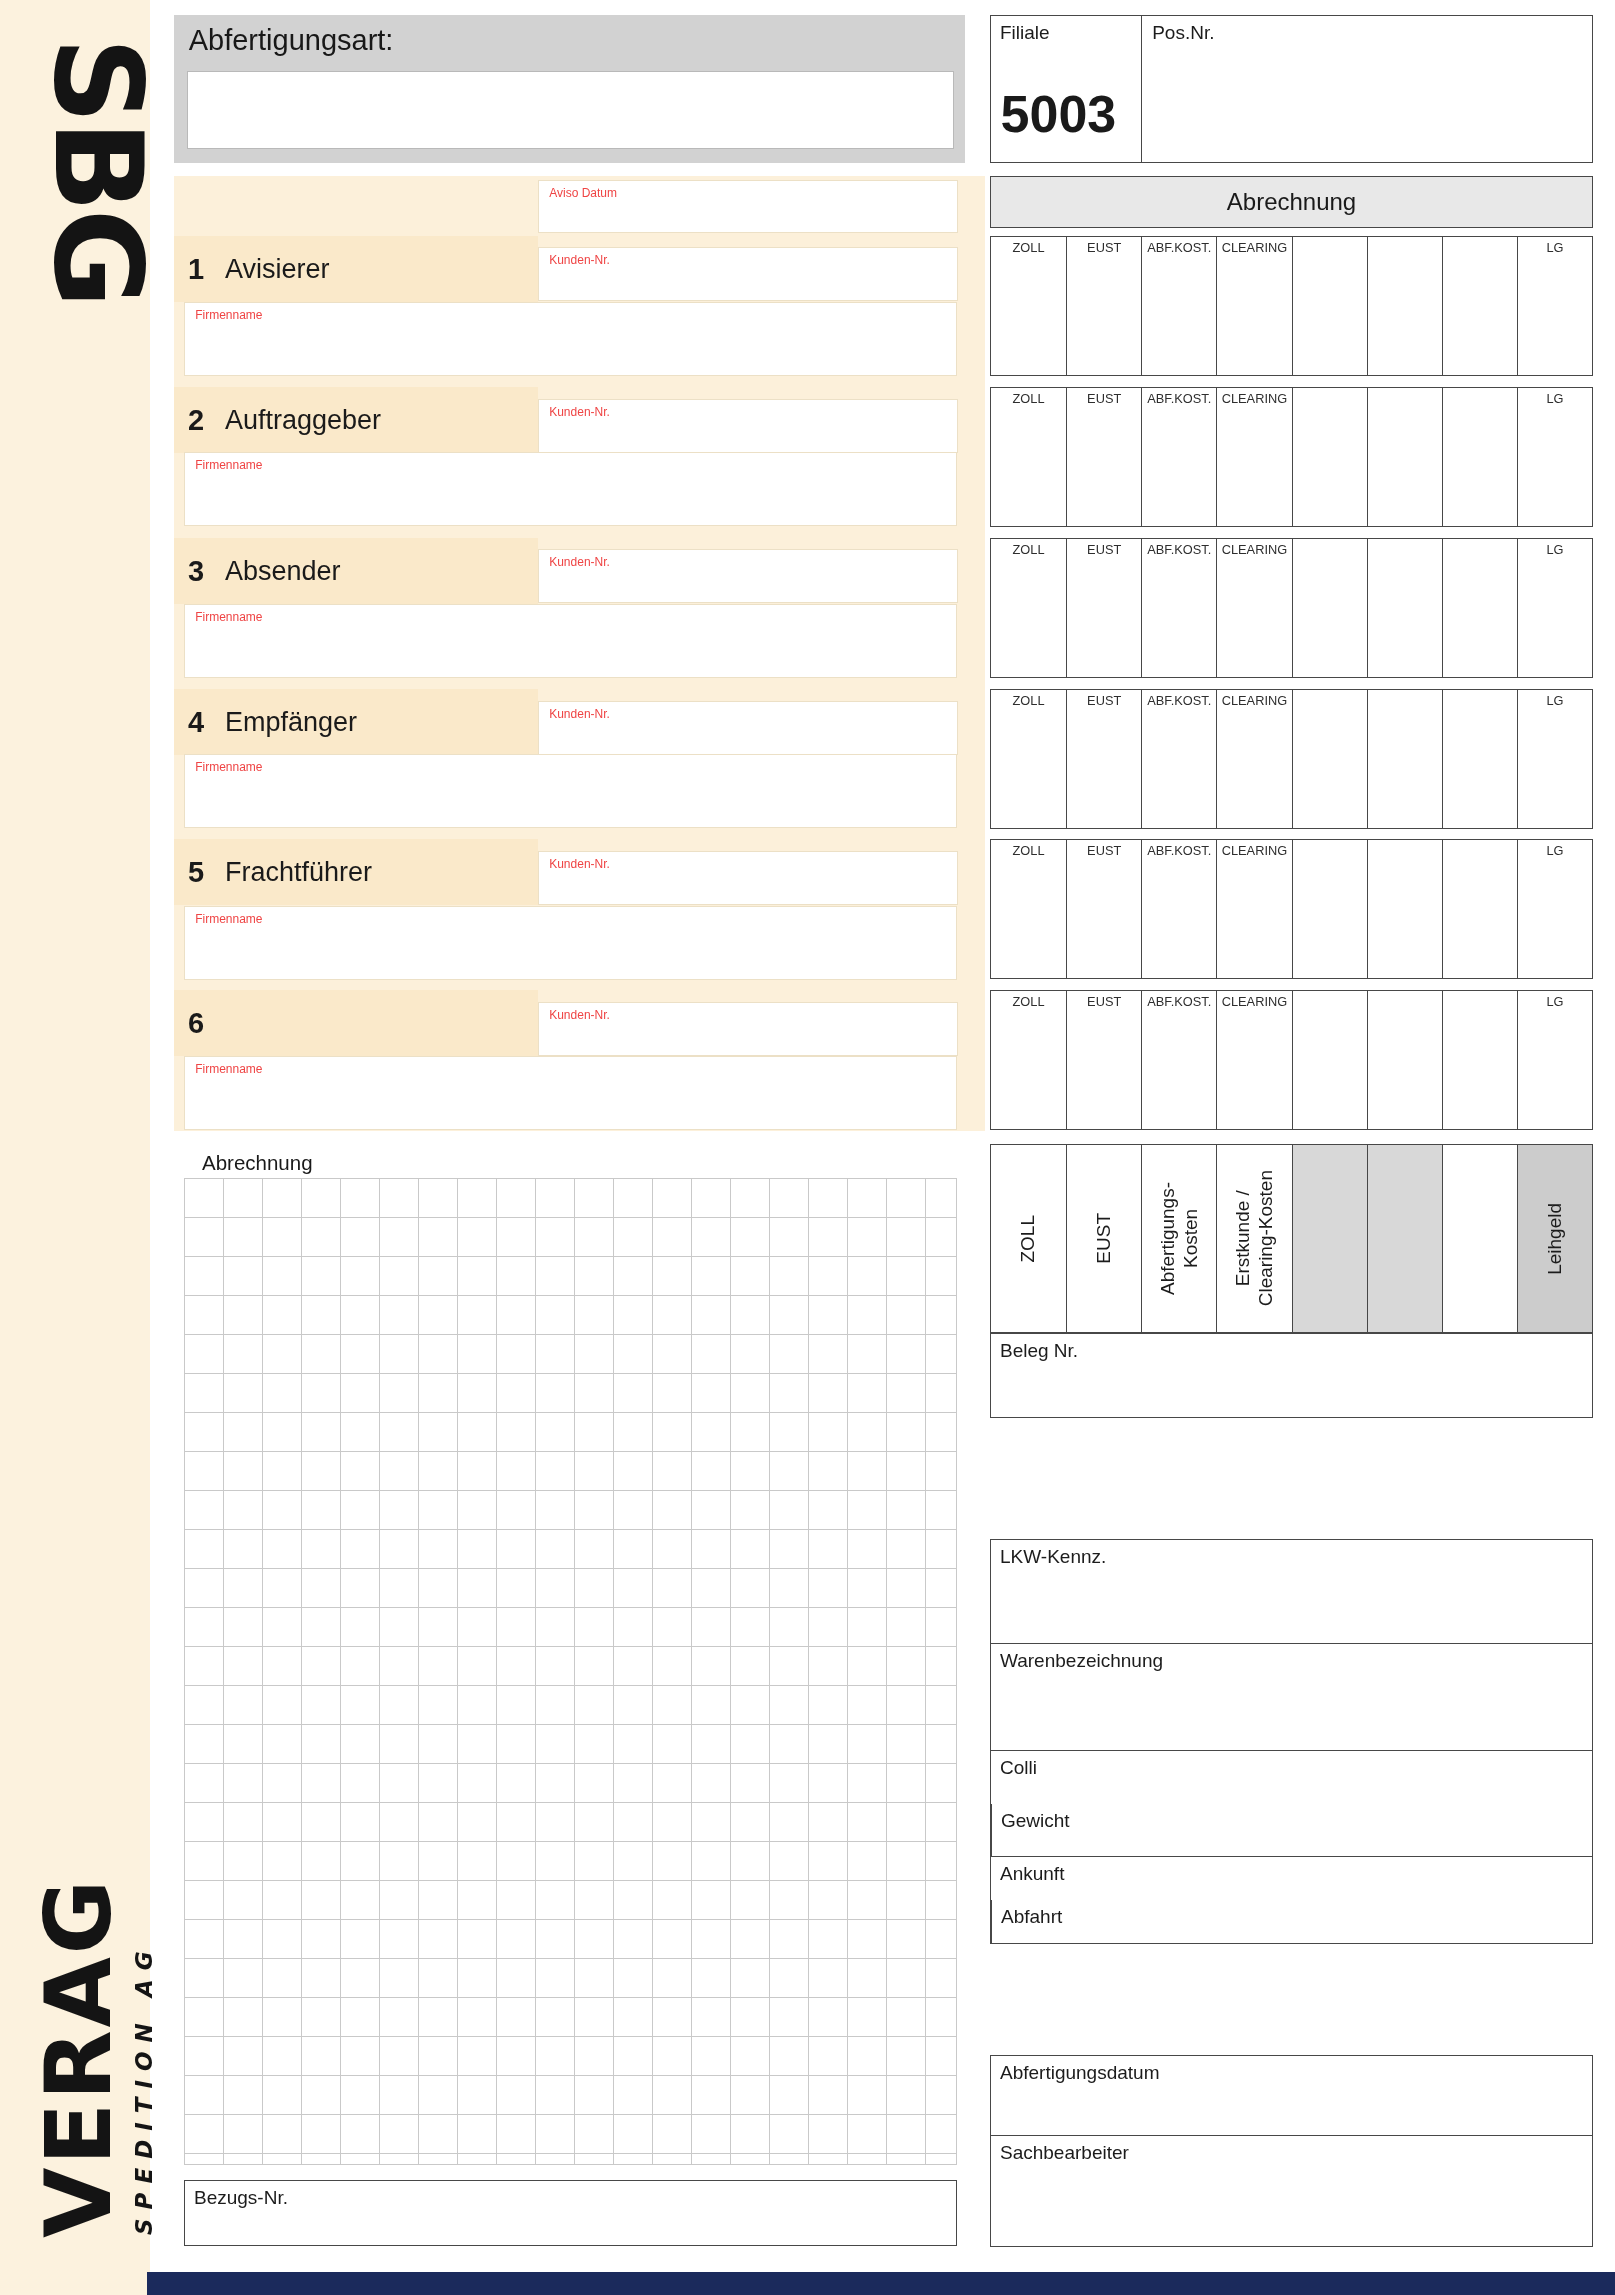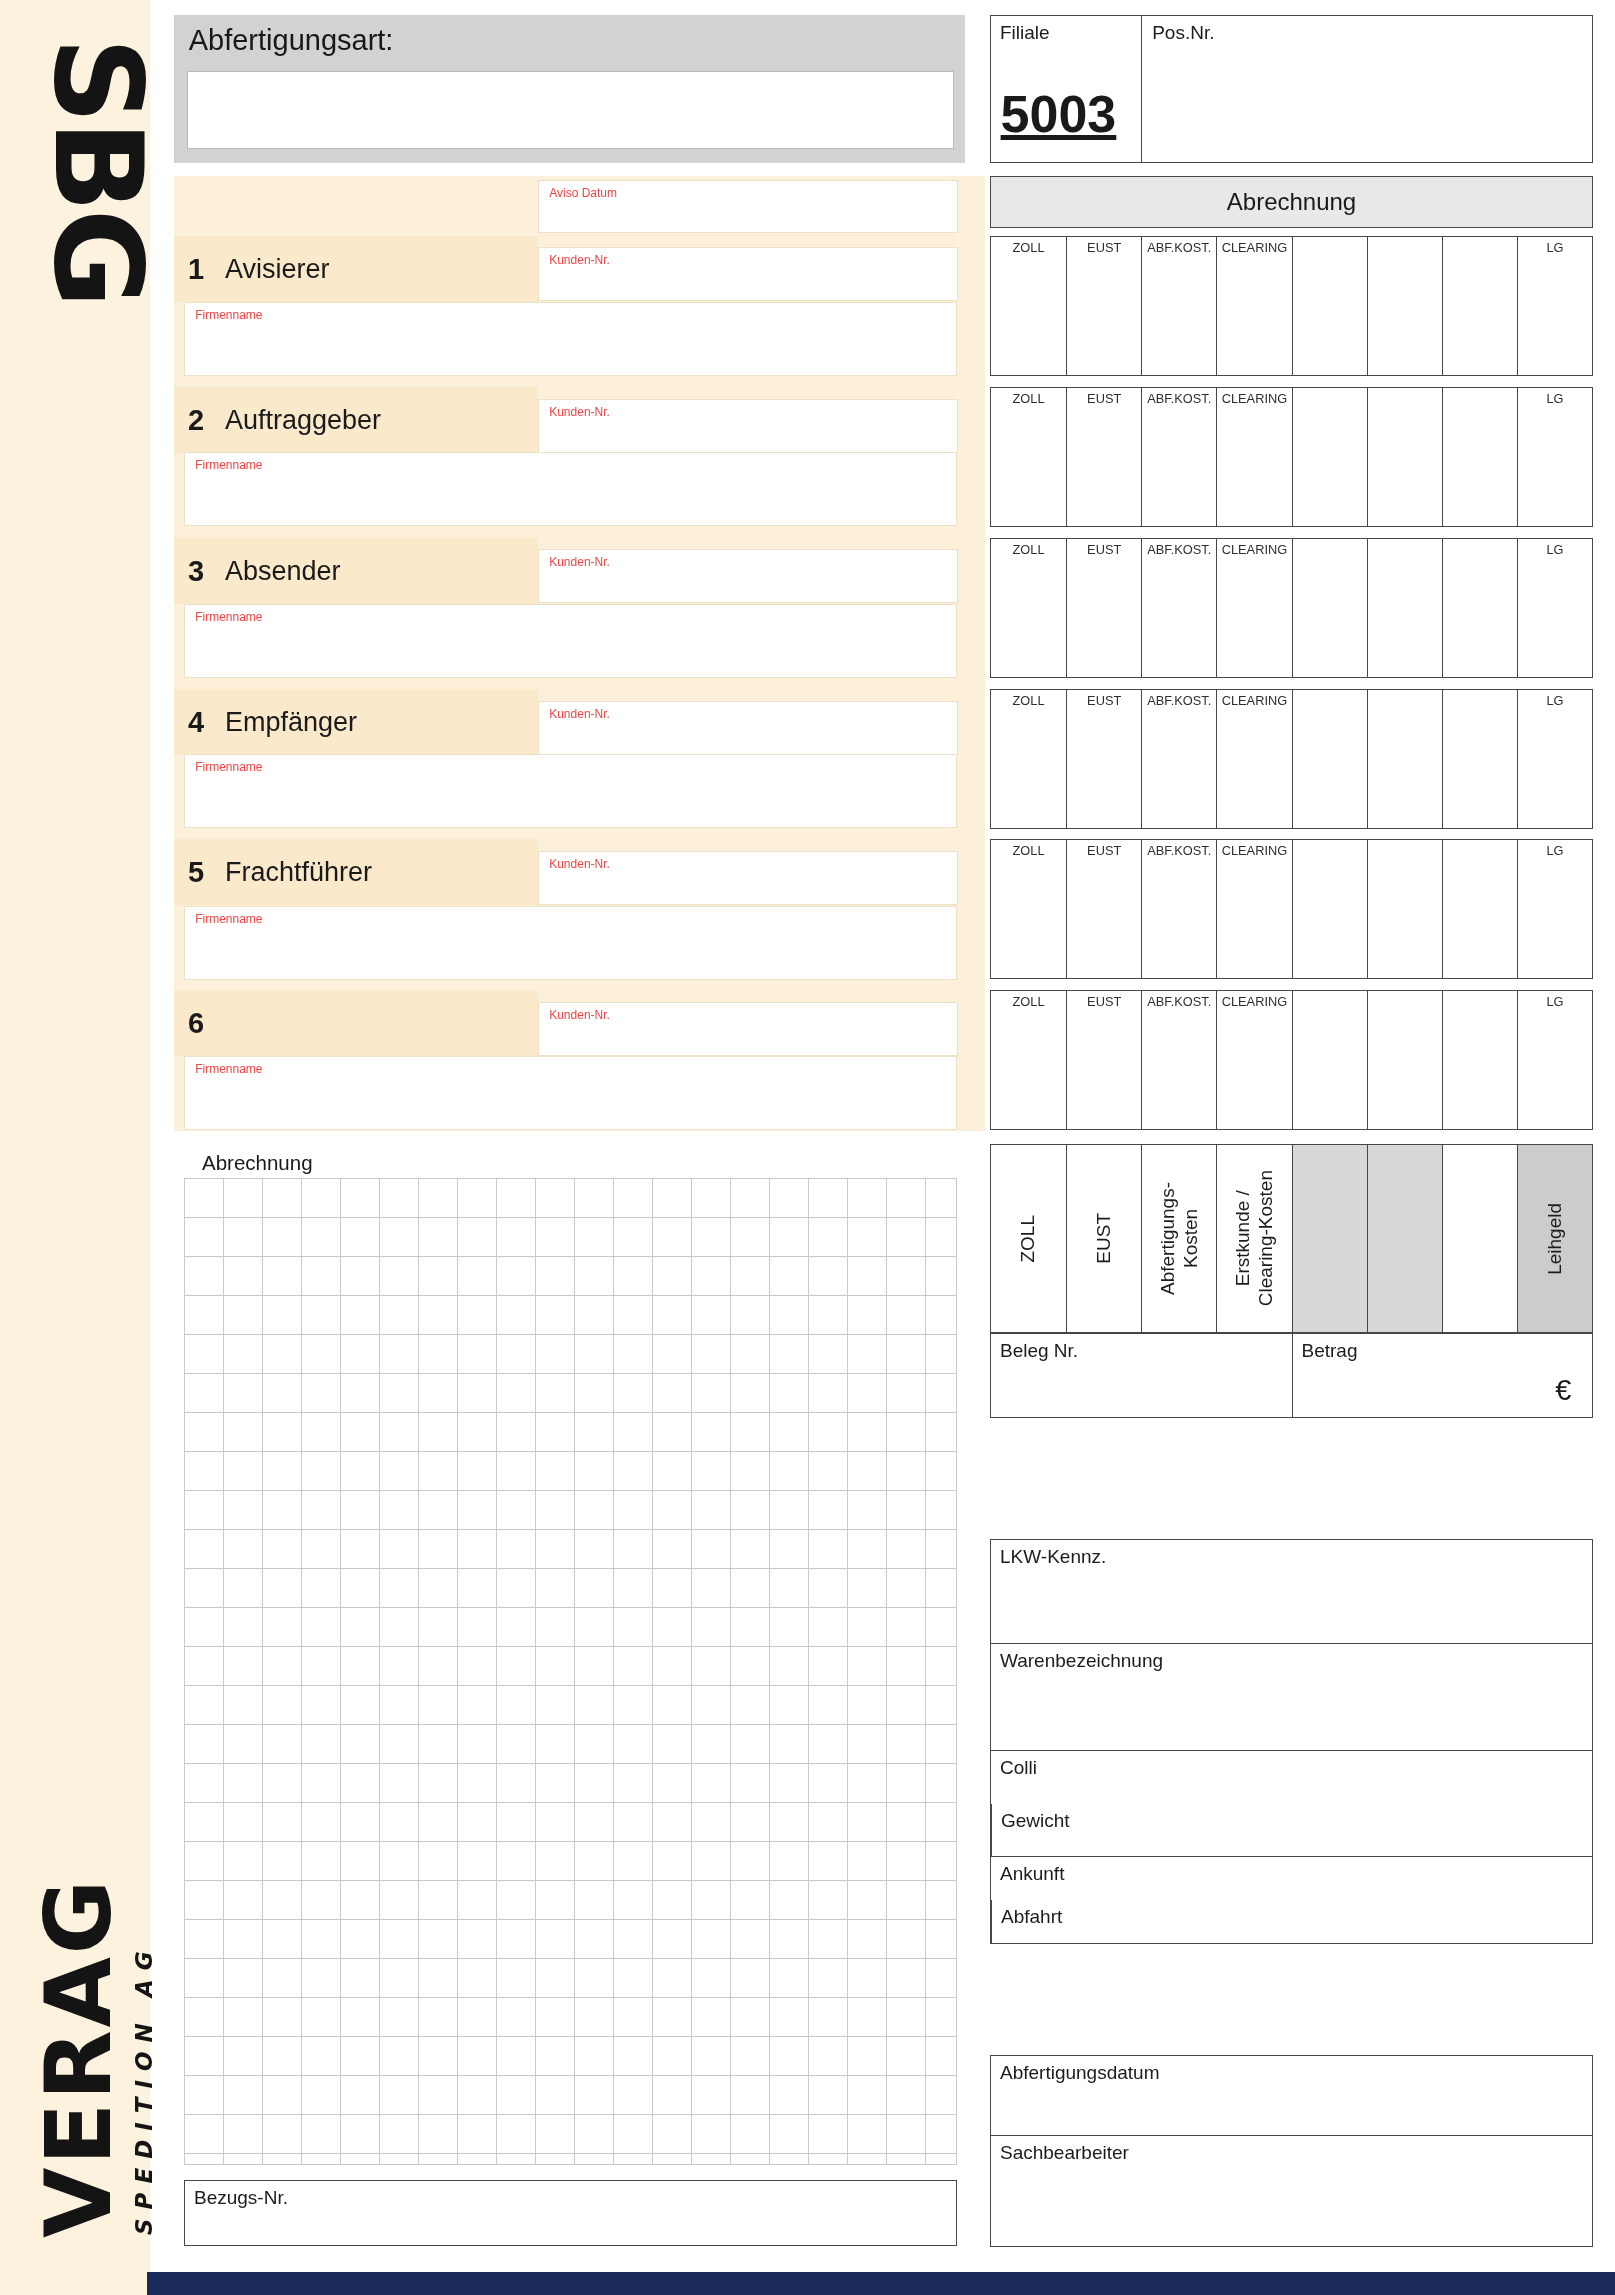--- a/index.html
+++ b/index.html
@@ -23,21 +23,21 @@
   .abf-label { position:absolute; left:14.7px; top:9px; font-size:29px; color:#181818; }
   .abf-input { position:absolute; left:13.4px; top:56px; right:11.5px; bottom:13.4px; background:#ffffff;
                border:0.6px solid #b9b9b9; }
 
   .filiale-box { position:absolute; left:990px; top:14.7px; width:603px; height:148px;
                  border:1.9px solid #474747; background:#ffffff; display:grid; grid-template-columns:150px 1fr; }
   .filiale-cell { position:relative; }
   .filiale-cell.right { border-left:1.3px solid #474747; }
   .small-label { font-size:19px; color:#1c1c1c; }
   .filiale-label { position:absolute; left:9px; top:6.4px; }
-  .filiale-value { position:absolute; left:9.6px; bottom:18px; font-size:52px; font-weight:bold;text-decoration:underline; }
+  .filiale-value { position:absolute; left:9.6px; bottom:18px; font-size:52px; font-weight:bold; }
   .posnr-label { position:absolute; left:10.2px; top:6.4px; }
 
   
   .cream-block { position:absolute; left:174px; top:176px; width:811px; height:955px; background:#fcf0da; }
 
   .field-box { position:absolute; background:#ffffff; border:0.6px solid #ece0c6; }
   .field-label { position:absolute; left:10.2px; top:5.1px; font-size:12px; color:#ef4444; }
 
   .band { position:absolute; left:174px; width:364px; height:66px; background:#fae9ca;
           display:flex; align-items:center; }
@@ -288,24 +288,20 @@
     </div>
     <div class="acc-vcell g2">
       <span class="vlabel">Leihgeld</span>
     </div>
   </div>
 
   <div class="beleg-block">
     <div class="beleg-cell">
       <span class="cell-label">Beleg Nr.</span>
     </div>
-    <div class="beleg-cell right">
-      <span class="cell-label">Betrag</span>
-      <span class="euro">€</span>
-    </div>
   </div>
 
   <div class="anm-label">Abrechnung</div>
   <div class="anm-grid"></div>
 
   <div class="bezug-box">
     <span class="cell-label">Bezugs-Nr.</span>
   </div>
 
   <div class="info-block lkw-block">

